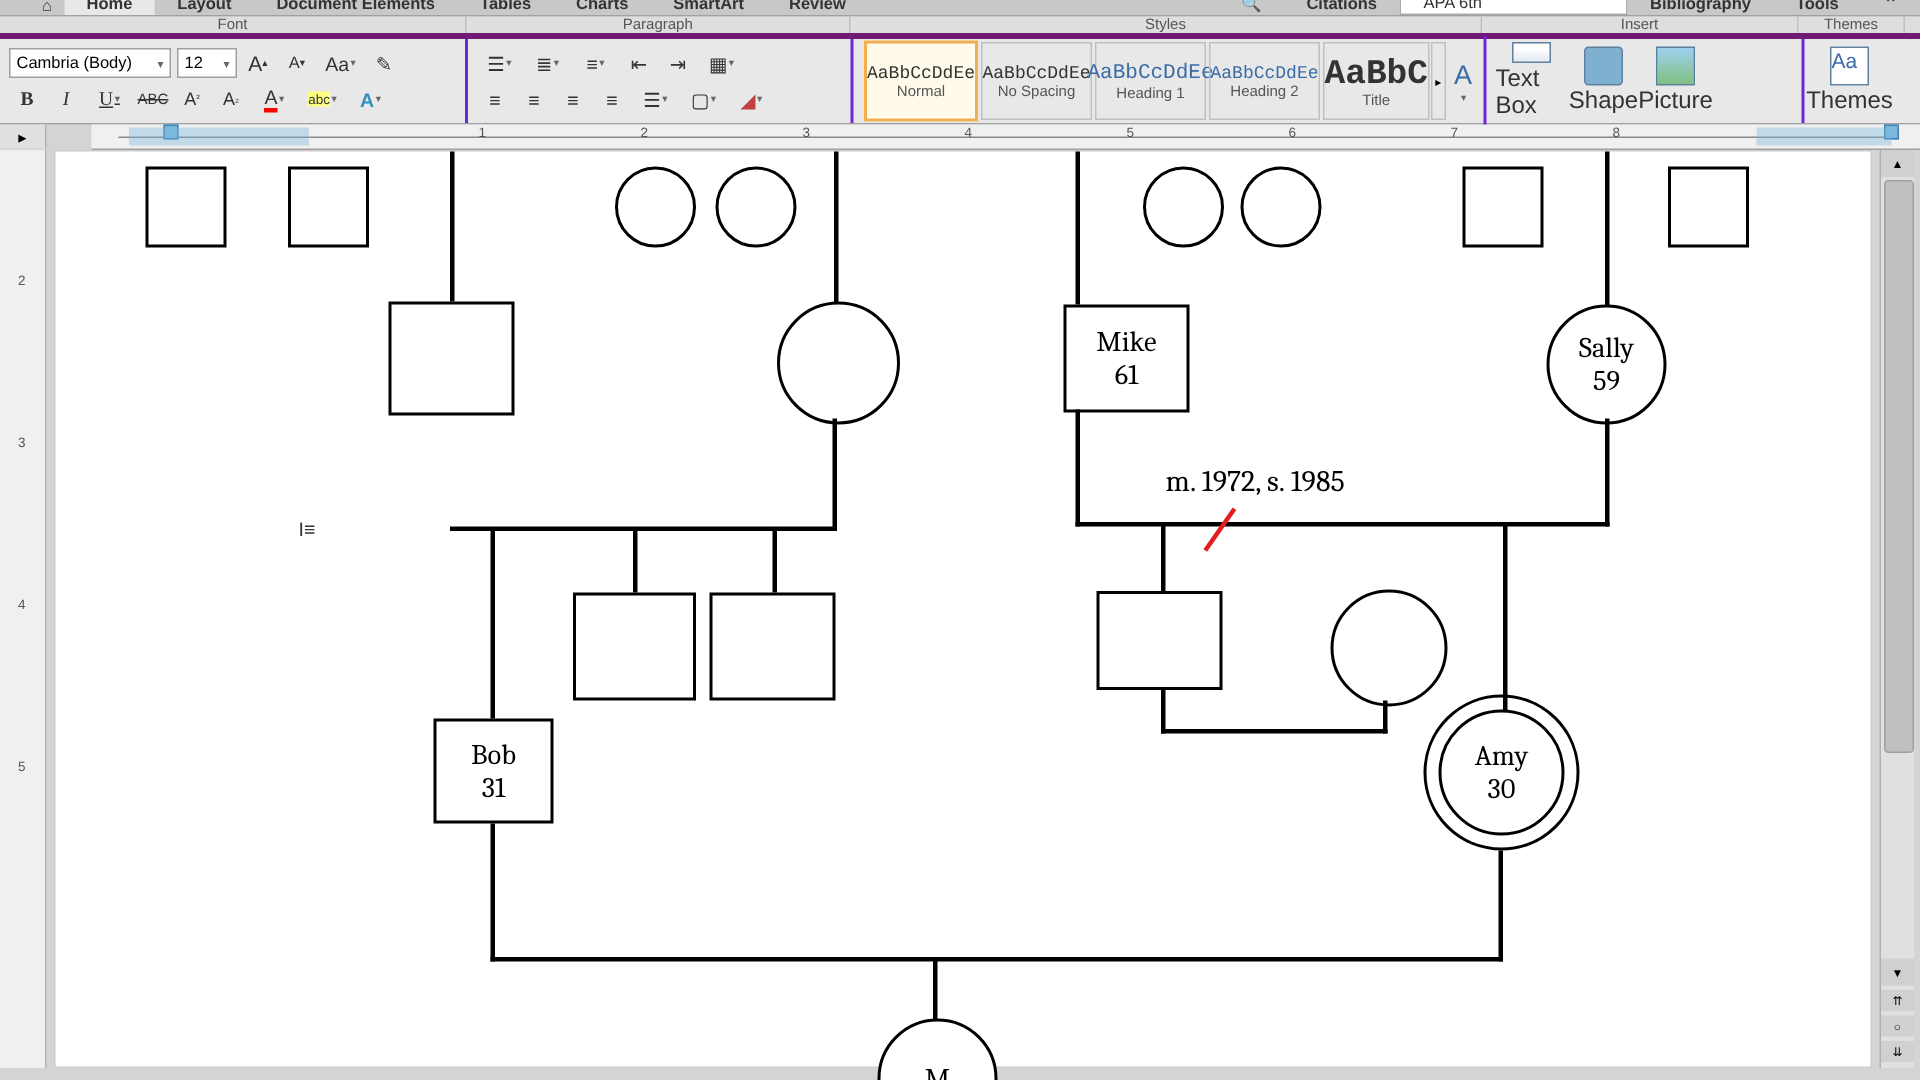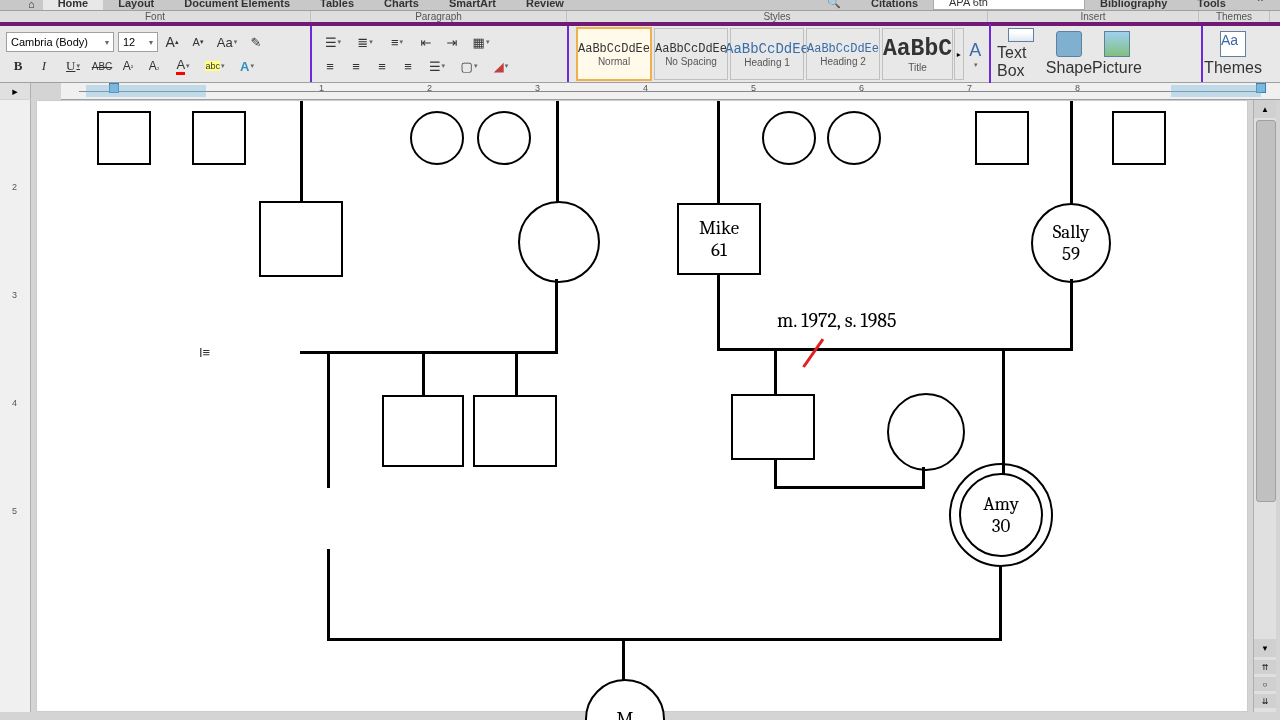--- a/index.html
+++ b/index.html
@@ -560,30 +560,34 @@
     <div class="gline" style="left:263px;top:250px;width:258px;height:3px"></div>
     <div class="gline" style="left:518px;top:178px;width:3px;height:74px"></div>
 
     <div class="gline" style="left:290px;top:251px;width:3px;height:136px"></div>
     <div class="gline" style="left:385px;top:251px;width:3px;height:46px"></div>
     <div class="gline" style="left:478px;top:251px;width:3px;height:46px"></div>
 
     <div class="shape-box" style="left:345px;top:294px;width:78px;height:68px"></div>
     <div class="shape-box" style="left:436px;top:294px;width:80px;height:68px"></div>
 
+    <div class="shape-box" style="left:252px;top:378px;width:76px;height:66px">
+      <span>Bob</span>
+      <span>31</span>
+    </div>
 
     <div class="gline" style="left:680px;top:0;width:3px;height:105px"></div>
     <div class="gline" style="left:1033px;top:0;width:3px;height:105px"></div>
 
     <div class="shape-circle" style="left:725px;top:10px;width:50px;height:50px"></div>
     <div class="shape-circle" style="left:790px;top:10px;width:50px;height:50px"></div>
     <div class="shape-box" style="left:938px;top:10px;width:50px;height:50px"></div>
     <div class="shape-box" style="left:1075px;top:10px;width:50px;height:50px"></div>
 
-    <div class="shape-box" style="left:640px;top:102px;width:80px;height:68px">
+    <div class="shape-box" style="left:672px;top:102px;width:80px;height:68px">
       <span>Mike</span>
       <span>61</span>
     </div>
 
     <div class="shape-circle" style="left:994px;top:102px;width:76px;height:76px">
       <span>Sally</span>
       <span>59</span>
     </div>
 
     <div class="gline" style="left:680px;top:172px;width:3px;height:78px"></div>

